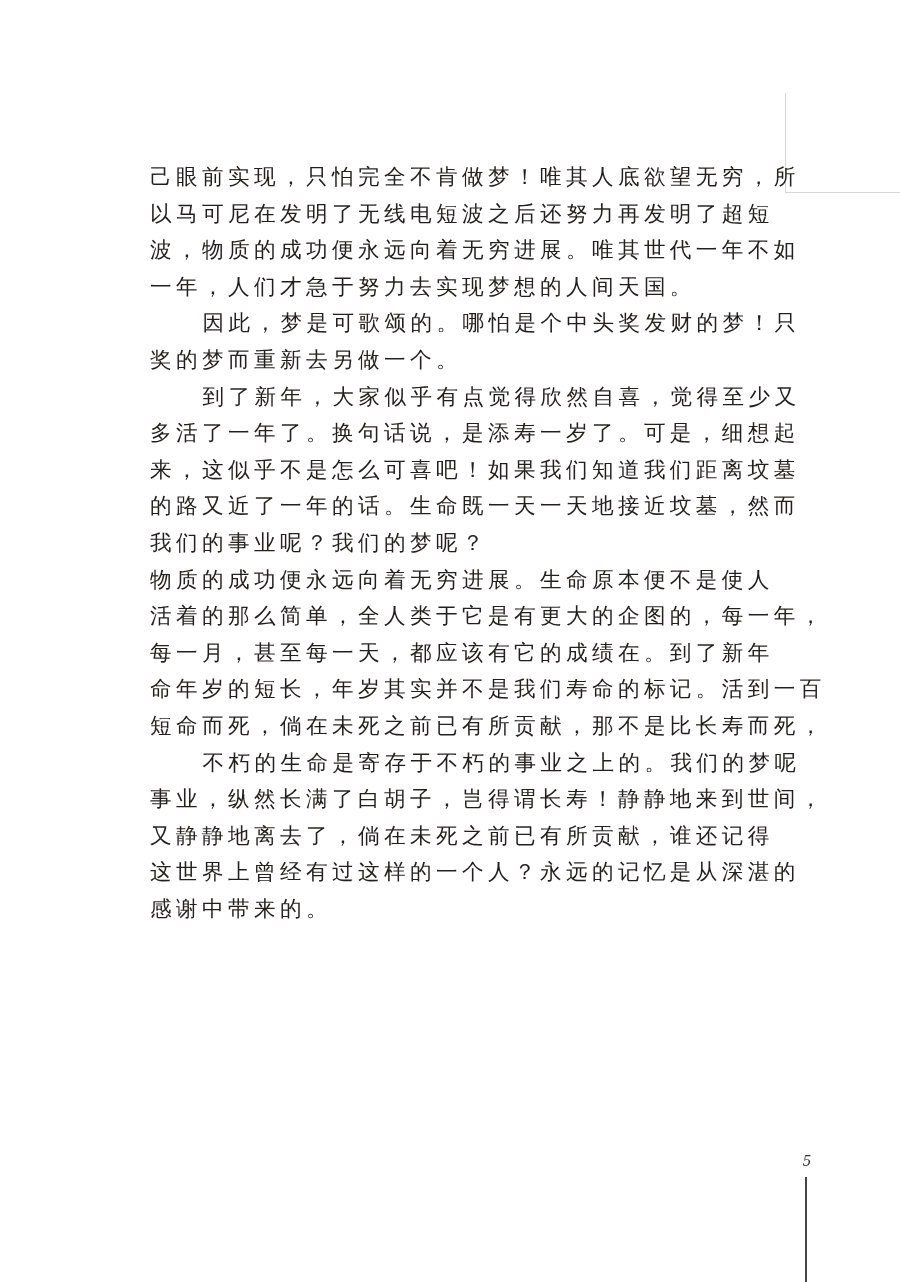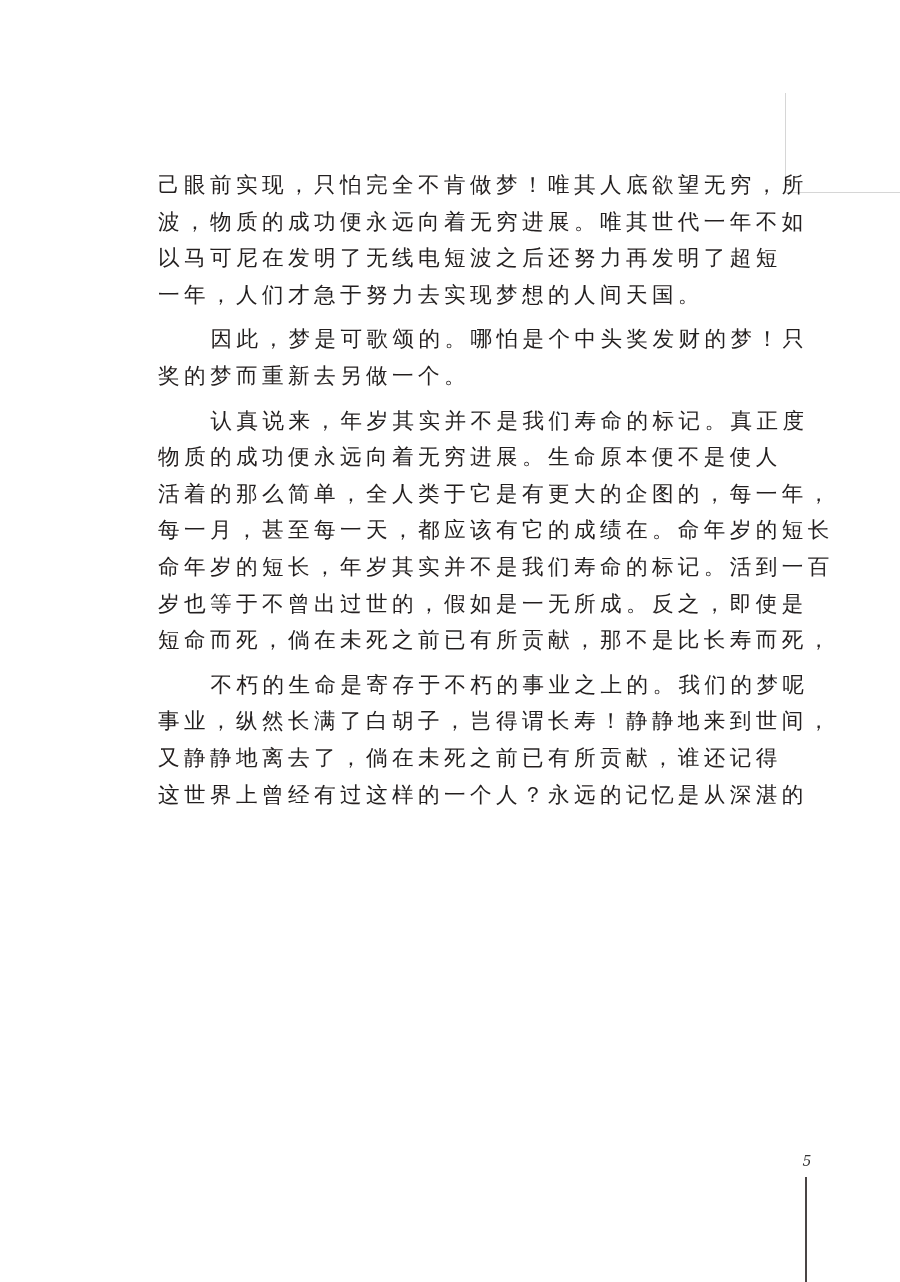--- a/index.html
+++ b/index.html
@@ -31,21 +31,21 @@
       border-bottom: 1px solid #d6d6d6;
       box-sizing: border-box;
     }
     .text-block {
       position: absolute;
       left: 150px;
       top: 159px;
       width: 556px;
     }
     .para {
-      margin: 8px;
+      margin: 0;
       font-size: 21.6px;
       line-height: 36.6px;
       letter-spacing: 4.4px;
       text-align: justify;
       text-justify: inter-character;
       word-break: break-all;
     }
     .para.indent {
       text-indent: 52.6px;
     }
@@ -80,40 +80,46 @@
   </style>
 </head>
 <body>
 
 <div class="page">
   <div class="corner-frame"></div>
 
   <div class="text-block">
     <p class="para">
       <span class="line">己眼前实现，只怕完全不肯做梦！唯其人底欲望无穷，所</span>
+      <span class="line">以马可尼在发明了无线电短波之后还努力再发明了超短</span>
       <span class="line">波，物质的成功便永远向着无穷进展。唯其世代一年不如</span>
-      <span class="line">以马可尼在发明了无线电短波之后还努力再发明了超短</span>
       <span class="line last">一年，人们才急于努力去实现梦想的人间天国。</span>
     </p>
     <p class="para indent">
       <span class="line">因此，梦是可歌颂的。哪怕是个中头奖发财的梦！只</span>
       <span class="line last" style="text-indent:0">奖的梦而重新去另做一个。</span>
     </p>
     <p class="para indent">
-      <span class="line">认真说来，年岁其实并不是我们寿命的标记。真正度</span>
+      <span class="line">到了新年，大家似乎有点觉得欣然自喜，觉得至少又</span>
+      <span class="line" style="text-indent:0">多活了一年了。换句话说，是添寿一岁了。可是，细想起</span>
+      <span class="line" style="text-indent:0">来，这似乎不是怎么可喜吧！如果我们知道我们距离坟墓</span>
+      <span class="line" style="text-indent:0">的路又近了一年的话。生命既一天一天地接近坟墓，然而</span>
+      <span class="line last" style="text-indent:0">我们的事业呢？我们的梦呢？</span>
+    </p>
+    <p class="para indent">
       <span class="line" style="text-indent:0">物质的成功便永远向着无穷进展。生命原本便不是使人</span>
       <span class="line" style="text-indent:0">活着的那么简单，全人类于它是有更大的企图的，每一年，</span>
-      <span class="line" style="text-indent:0">每一月，甚至每一天，都应该有它的成绩在。命年岁的短长</span>
+      <span class="line" style="text-indent:0">每一月，甚至每一天，都应该有它的成绩在。到了新年</span>
       <span class="line" style="text-indent:0">命年岁的短长，年岁其实并不是我们寿命的标记。活到一百</span>
-      <span class="line" style="text-indent:0">岁也等于不曾出过世的，假如是一无所成。反之，即使是</span>
       <span class="line" style="text-indent:0">短命而死，倘在未死之前已有所贡献，那不是比长寿而死，</span>
     </p>
     <p class="para indent">
       <span class="line">不朽的生命是寄存于不朽的事业之上的。我们的梦呢</span>
       <span class="line" style="text-indent:0">事业，纵然长满了白胡子，岂得谓长寿！静静地来到世间，</span>
       <span class="line" style="text-indent:0">又静静地离去了，倘在未死之前已有所贡献，谁还记得</span>
       <span class="line" style="text-indent:0">这世界上曾经有过这样的一个人？永远的记忆是从深湛的</span>
+      <span class="line last" style="text-indent:0">感谢中带来的。</span>
     </p>
   </div>
 
   <div class="page-number">5</div>
   <div class="page-rule"></div>
 </div>
 
 </body></html>

